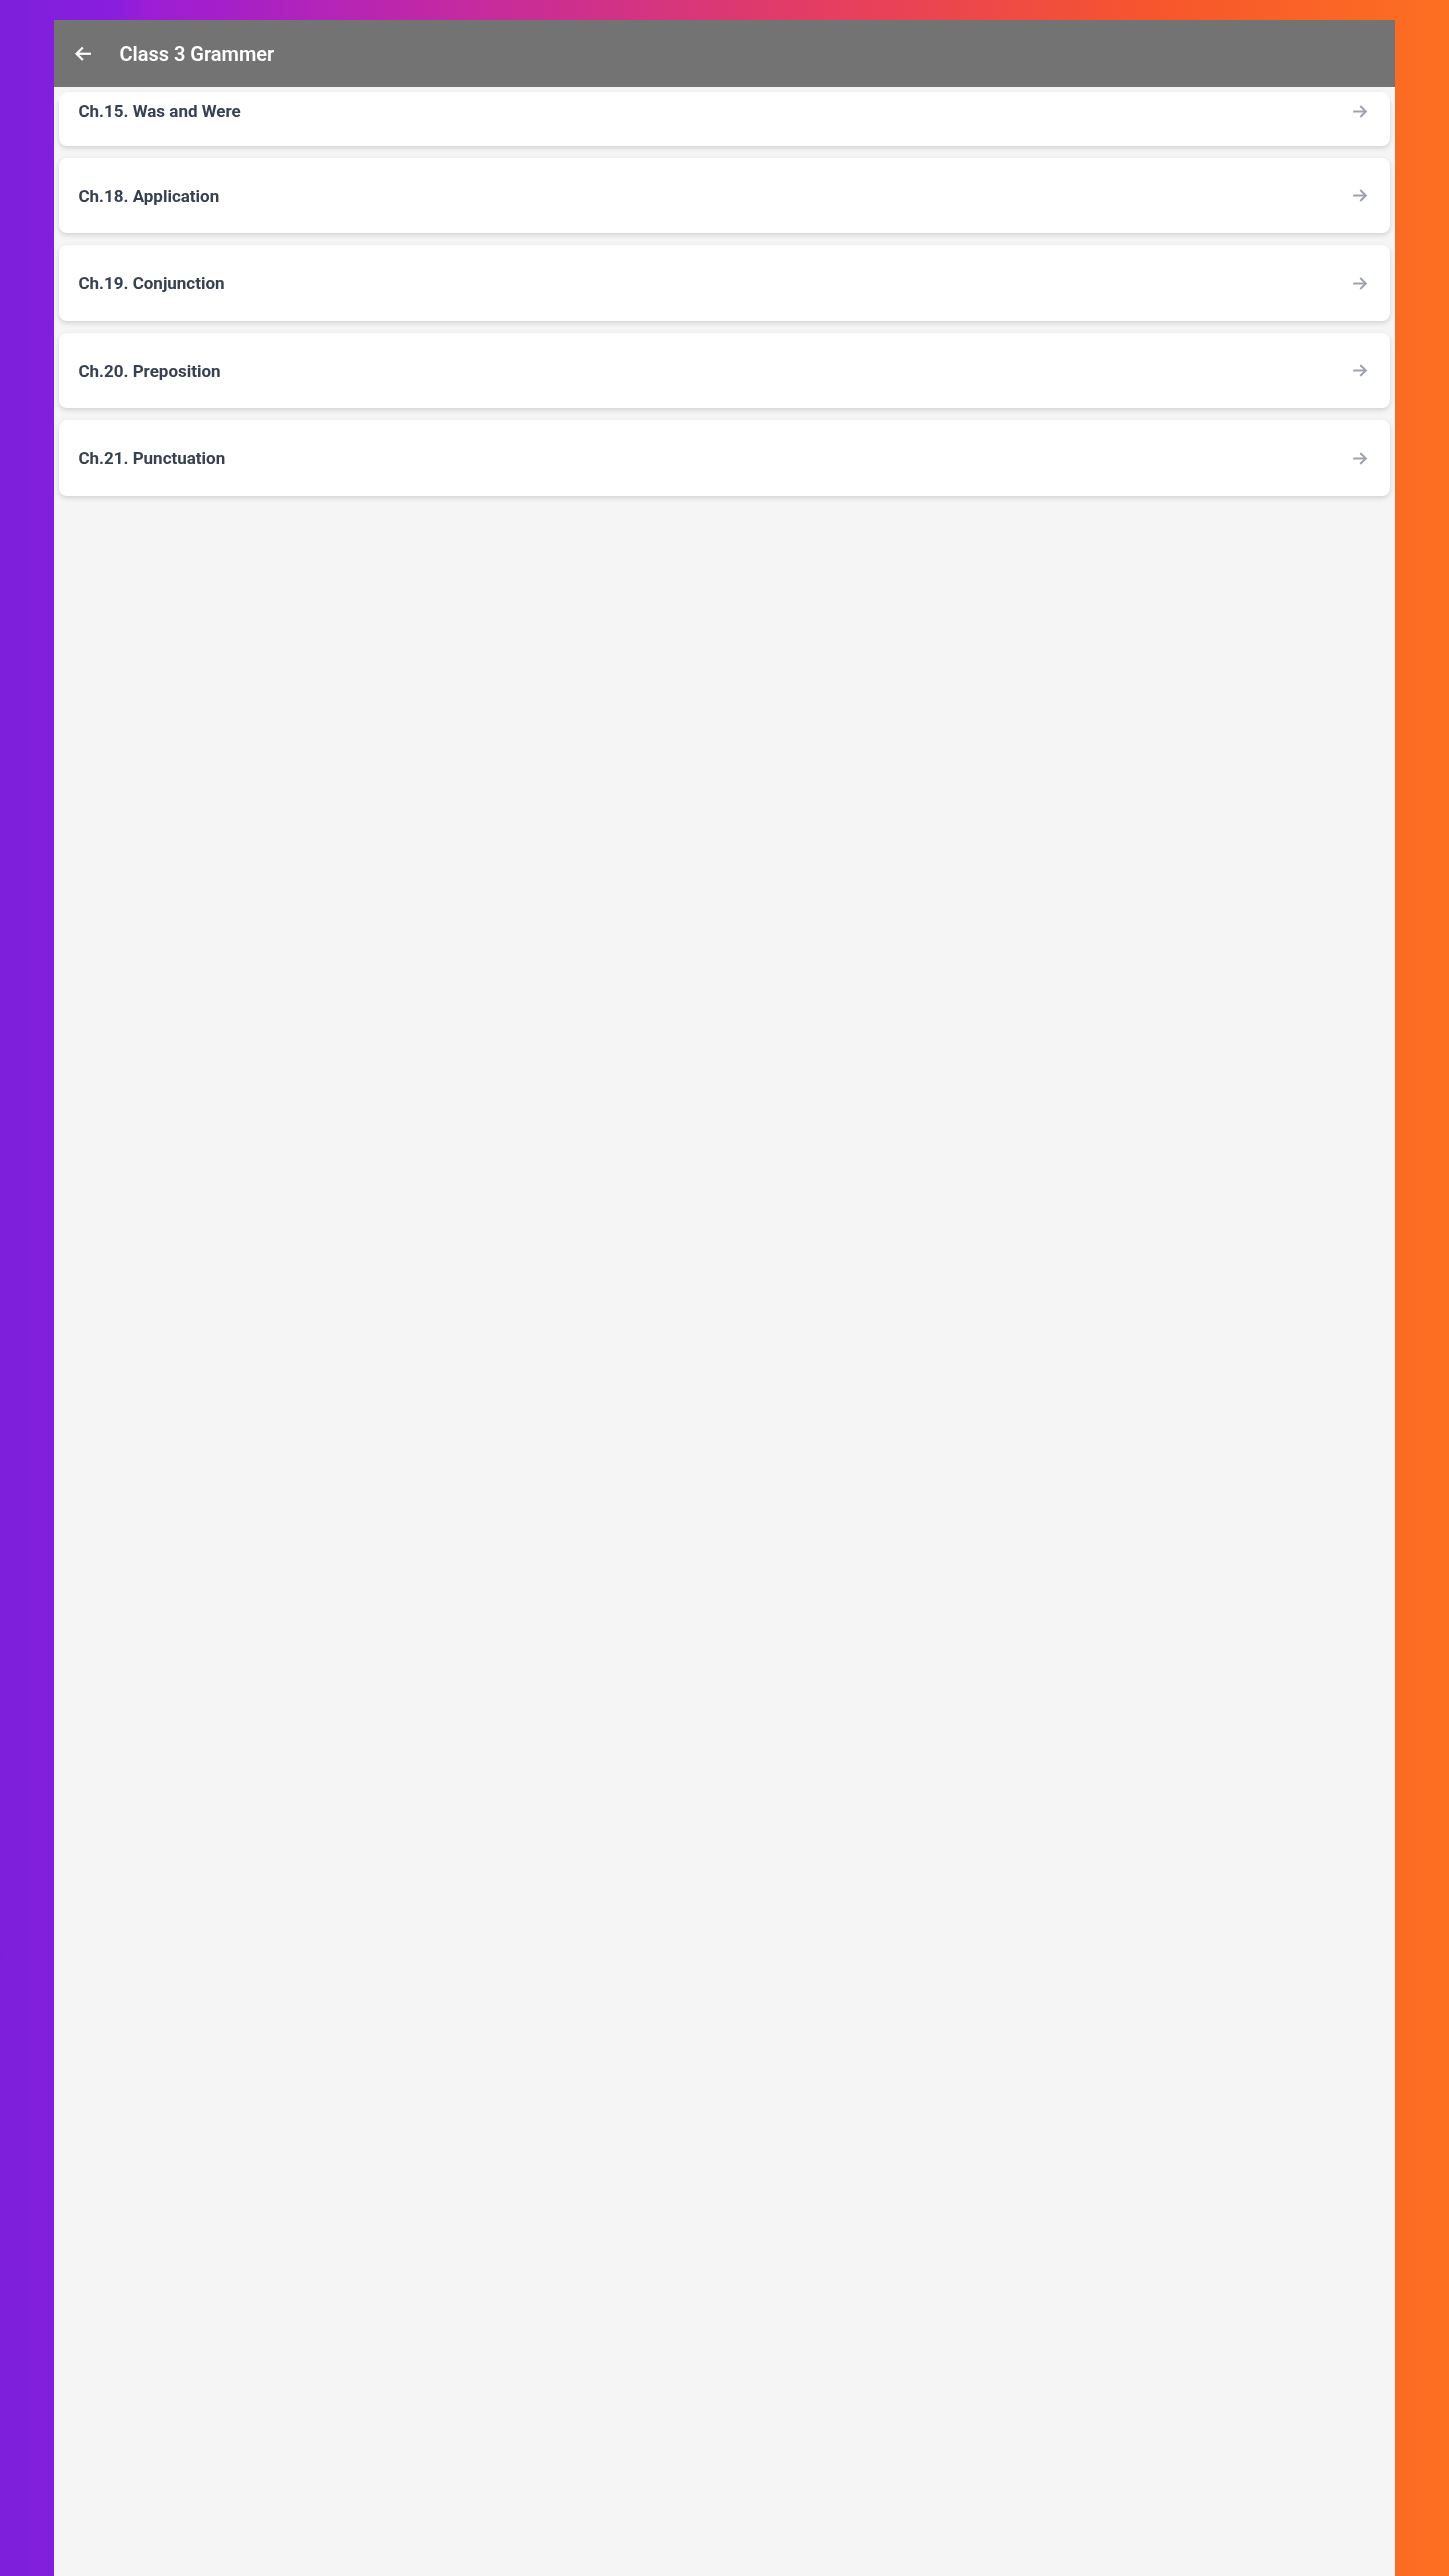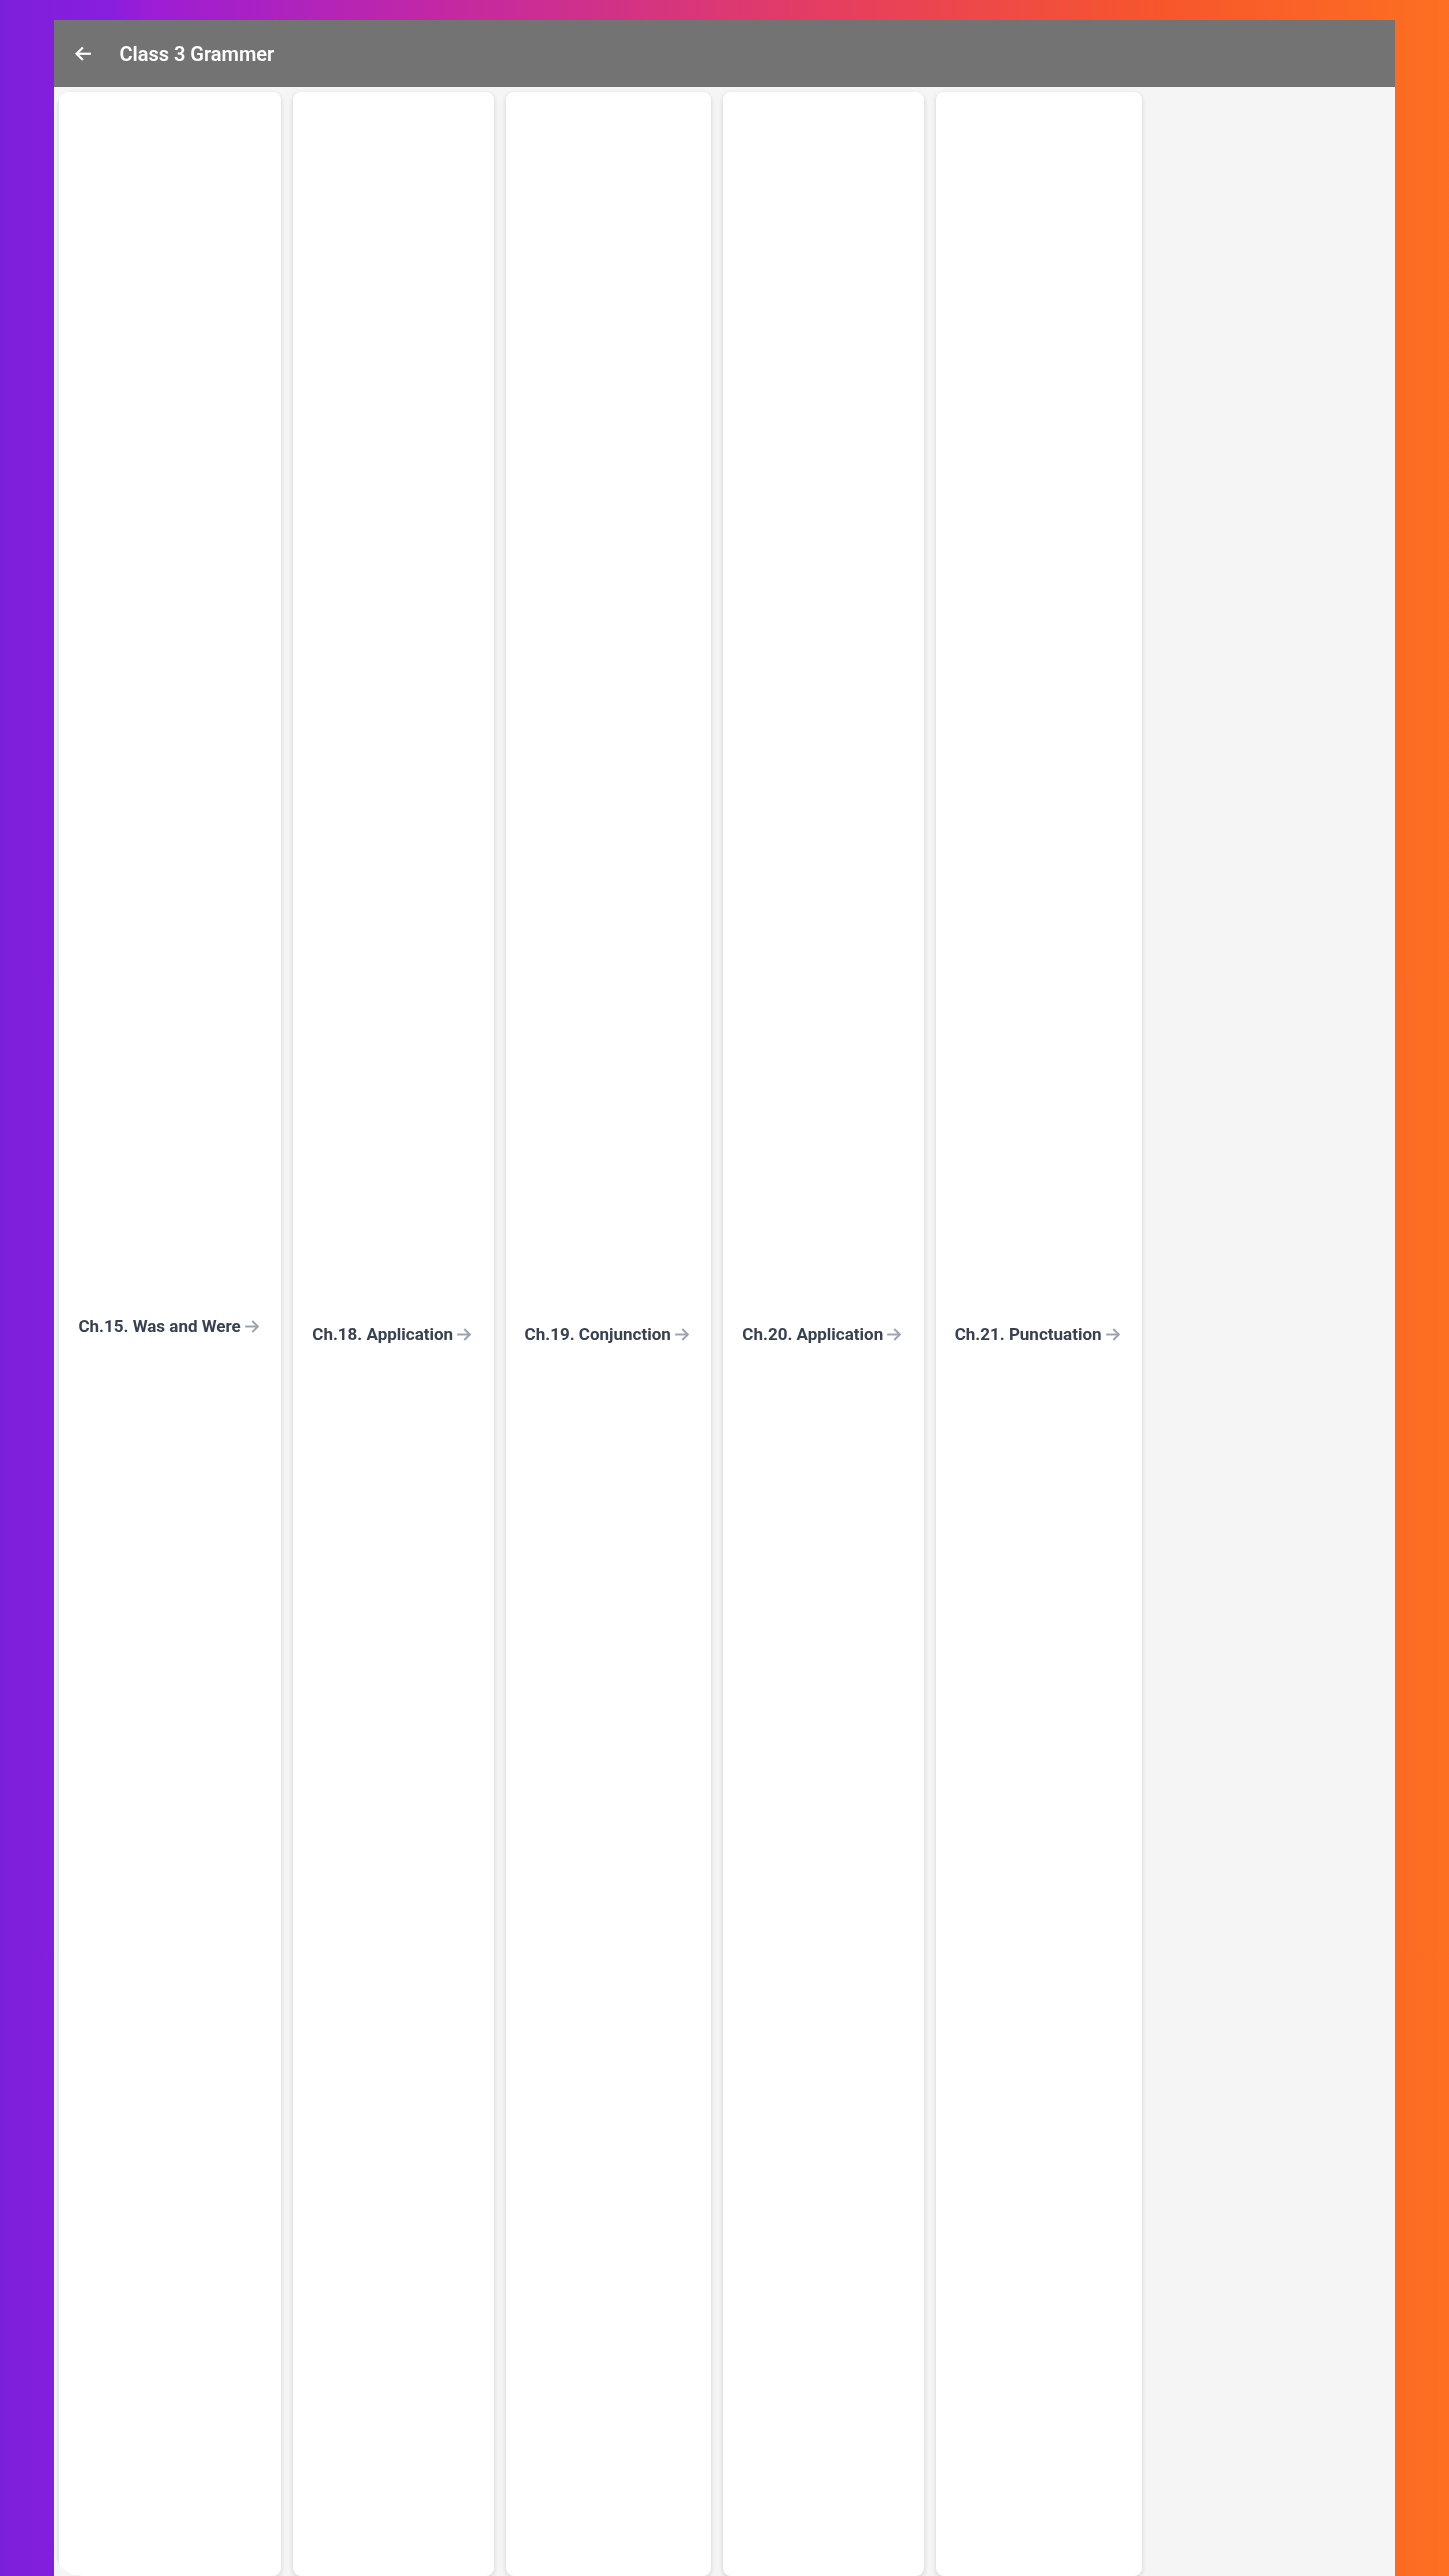--- a/index.html
+++ b/index.html
@@ -65,21 +65,21 @@
     .header-title {
       color: #ffffff;
       font-size: 20px;
       font-weight: 600;
     }
     
     .content {
       flex: 1;
       padding: 5.4px 5.4px 0 5.4px;
       display: flex;
-      flex-direction: row;
+      flex-direction: column;
       gap: 12px;
       overflow: hidden;
       border-radius: 28px;
     }
     
     .chapter-card {
       background: #ffffff;
       border-radius: 8px;
       padding: 27px 19px;
       display: flex;
@@ -157,21 +157,21 @@
       <div class="chapter-title">Ch.19. Conjunction</div>
       <div class="arrow-icon">
         <svg viewBox="0 0 24 24">
             <line x1="4" y1="12" x2="20" y2="12"></line>
             <polyline points="13,5 20,12 13,19"></polyline>
           </svg>
       </div>
     </div>
 
     <div class="chapter-card">
-      <div class="chapter-title">Ch.20. Application</div>
+      <div class="chapter-title">Ch.20. Preposition</div>
       <div class="arrow-icon">
         <svg viewBox="0 0 24 24">
             <line x1="4" y1="12" x2="20" y2="12"></line>
             <polyline points="13,5 20,12 13,19"></polyline>
           </svg>
       </div>
     </div>
 
     <div class="chapter-card">
       <div class="chapter-title">Ch.21. Punctuation</div>

